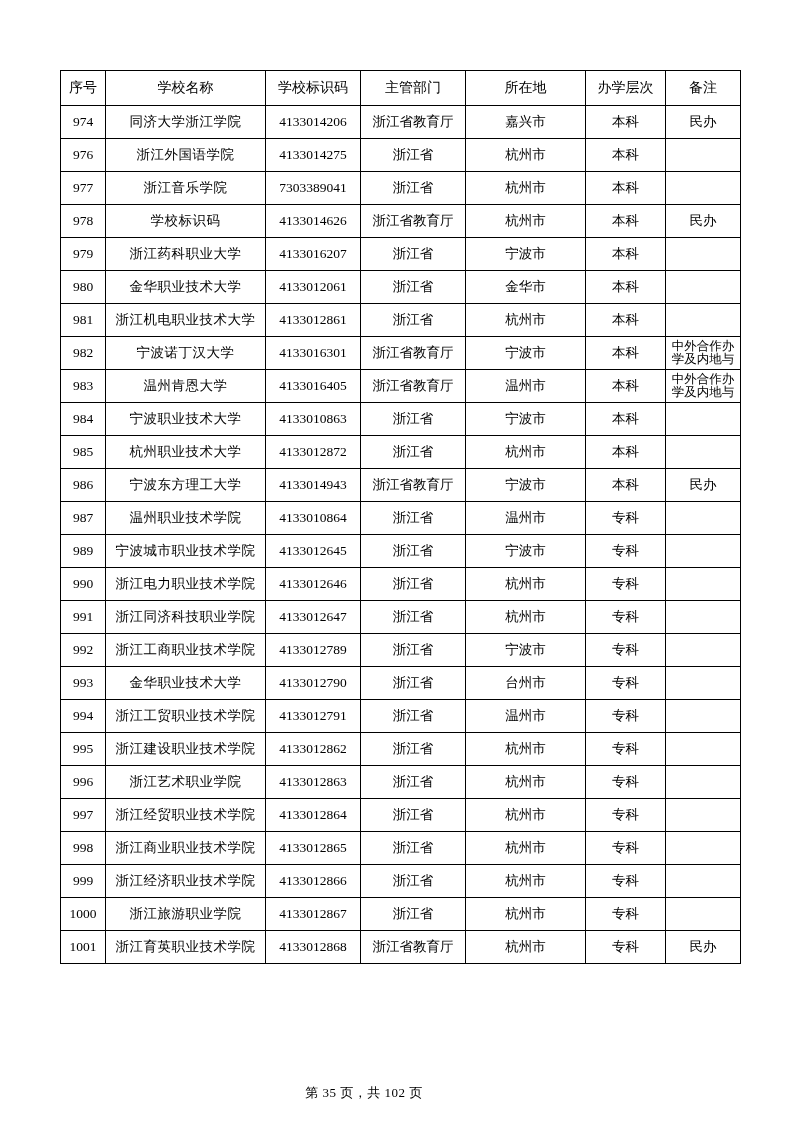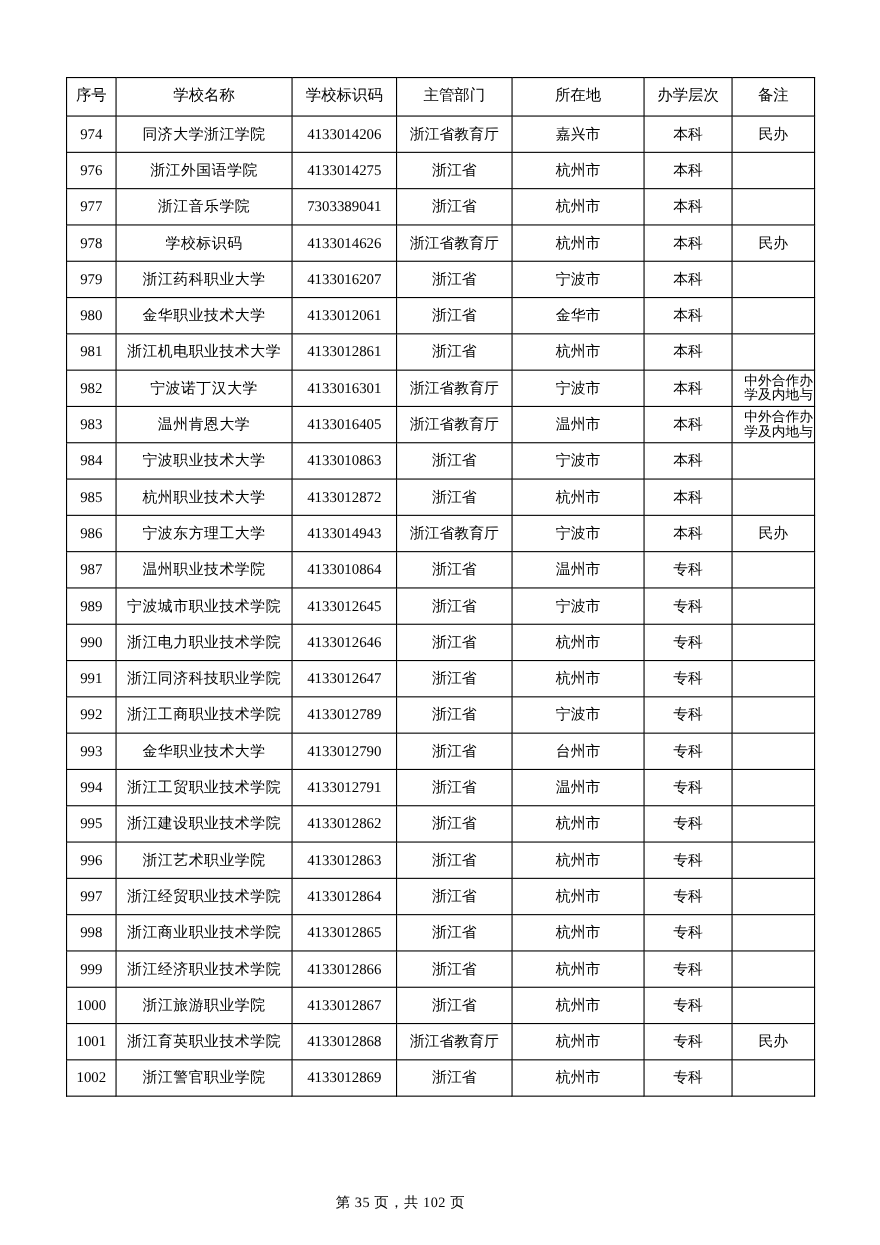--- a/index.html
+++ b/index.html
@@ -57,21 +57,21 @@
   }
   td.cell-note {
     font-size: 13px;
   }
   td.cell-note.note-long {
     font-size: 12.5px;
     line-height: 1.05;
     white-space: normal;
     word-break: break-all;
     padding: 0 1px;
-    text-align: right;
+    text-align: center;
   }
   .footer {
     position: absolute;
     left: 0;
     right: 0;
     bottom: 30px;
     text-align: center;
     font-size: 13px;
     font-family: "Liberation Serif", "DejaVu Serif", serif;
     letter-spacing: 0.5px;
@@ -330,26 +330,17 @@
         </tr>
         <tr>
           <td class="cell-index">1001</td>
           <td class="cell-name">浙江育英职业技术学院</td>
           <td class="cell-code">4133012868</td>
           <td class="cell-dept">浙江省教育厅</td>
           <td class="cell-loc">杭州市</td>
           <td class="cell-level">专科</td>
           <td class="cell-note">民办</td>
         </tr>
-        <tr>
-          <td class="cell-index">1002</td>
-          <td class="cell-name">浙江警官职业学院</td>
-          <td class="cell-code">4133012869</td>
-          <td class="cell-dept">浙江省</td>
-          <td class="cell-loc">杭州市</td>
-          <td class="cell-level">专科</td>
-          <td class="cell-note"></td>
-        </tr>
       </tbody>
   </table>
 
   <div class="footer">第 35 页，共 102 页</div>
 </div>
 
 </body></html>

